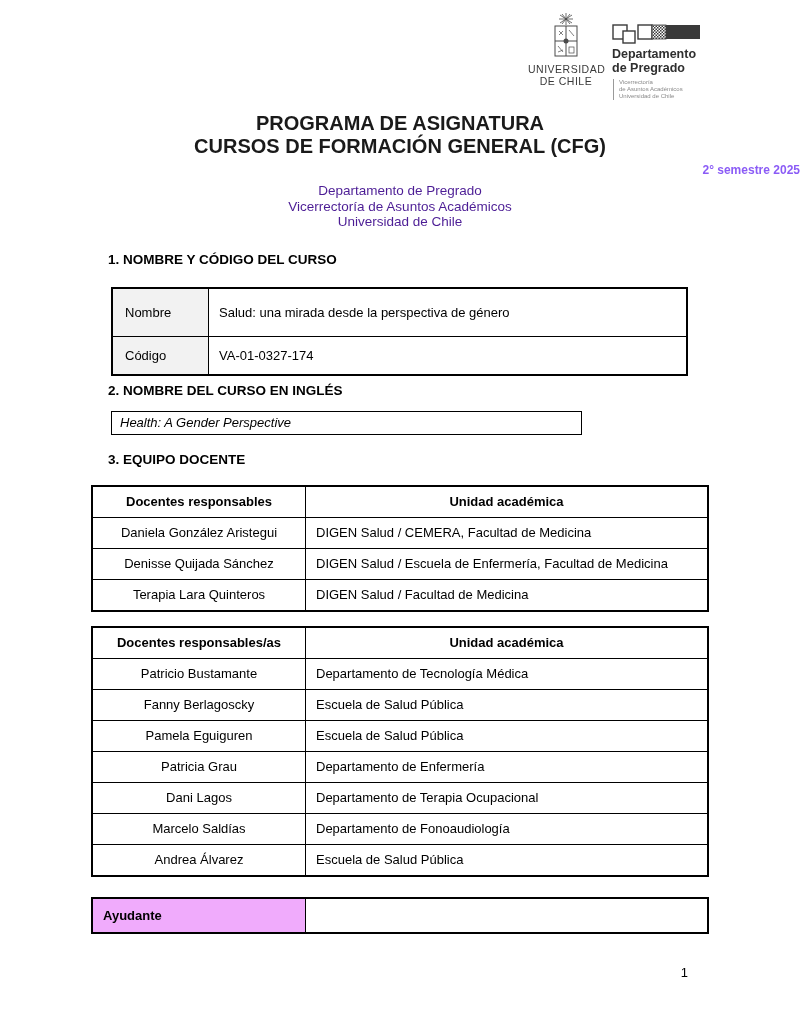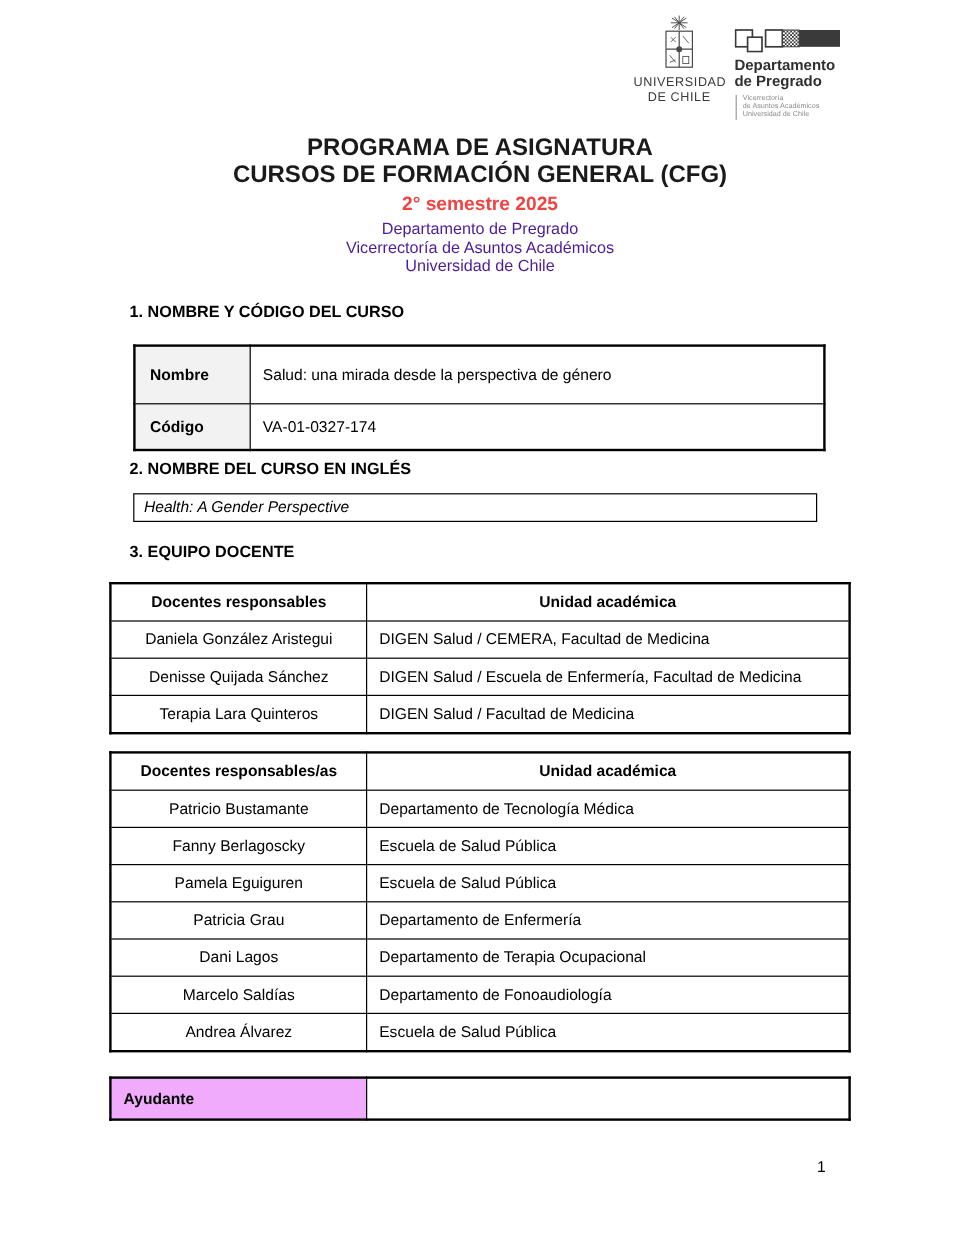--- a/index.html
+++ b/index.html
@@ -42,21 +42,21 @@
     padding-left: 5px;
     font-size: 6px; line-height: 7px; color: #8a8a8a;
   }
 
   
   .title-block { text-align: center; }
   .title-main {
     font-size: 20px; line-height: 23px; font-weight: bold; color: #1a1a1a;
   }
   .title-semester {
-    font-size: 16px; line-height: 25px; font-weight: bold; color: #ef4444;
+    font-size: 12px; line-height: 25px; font-weight: bold; color: #8b5cf6; text-align: right;
   }
   .title-sub {
     font-size: 13.5px; line-height: 15.5px; color: #4c1d95;
   }
 
   
   .section-heading {
     margin-left: 108px;
     font-size: 13.5px; font-weight: bold; color: #000;
   }
@@ -68,28 +68,28 @@
   table {
     border-collapse: collapse;
     table-layout: fixed;
     font-size: 13px;
   }
   table.doc-table { border: 2px solid #000; }
   .doc-table td, .doc-table th { border: 1px solid #000; padding: 0 10px; vertical-align: middle; }
 
   .course-table { margin-left: 111px; margin-top: 20px; width: 577px; }
   .course-table .label-cell {
-    width: 73px; background: #F2F2F2; font-weight: bold; padding-left: 12px;
+    width: 73px; background: #F2F2F2; font-weight: normal; padding-left: 12px;
   }
   .course-table tr.r-nombre td { height: 47px; }
   .course-table tr.r-codigo td { height: 37px; }
 
   .english-box {
     margin-left: 111px; margin-top: 13px;
-    width: 570px; height: 24px;
+    width: 471px; height: 24px;
     box-sizing: border-box;
     border: 1.5px solid #000;
     display: flex; align-items: center;
     padding-left: 8px;
     font-size: 13px; font-style: italic;
   }
 
   .team-table { margin-left: 91px; width: 618px; }
   .t-resp { margin-top: 18px; }
   .t-colab { margin-top: 14px; }

